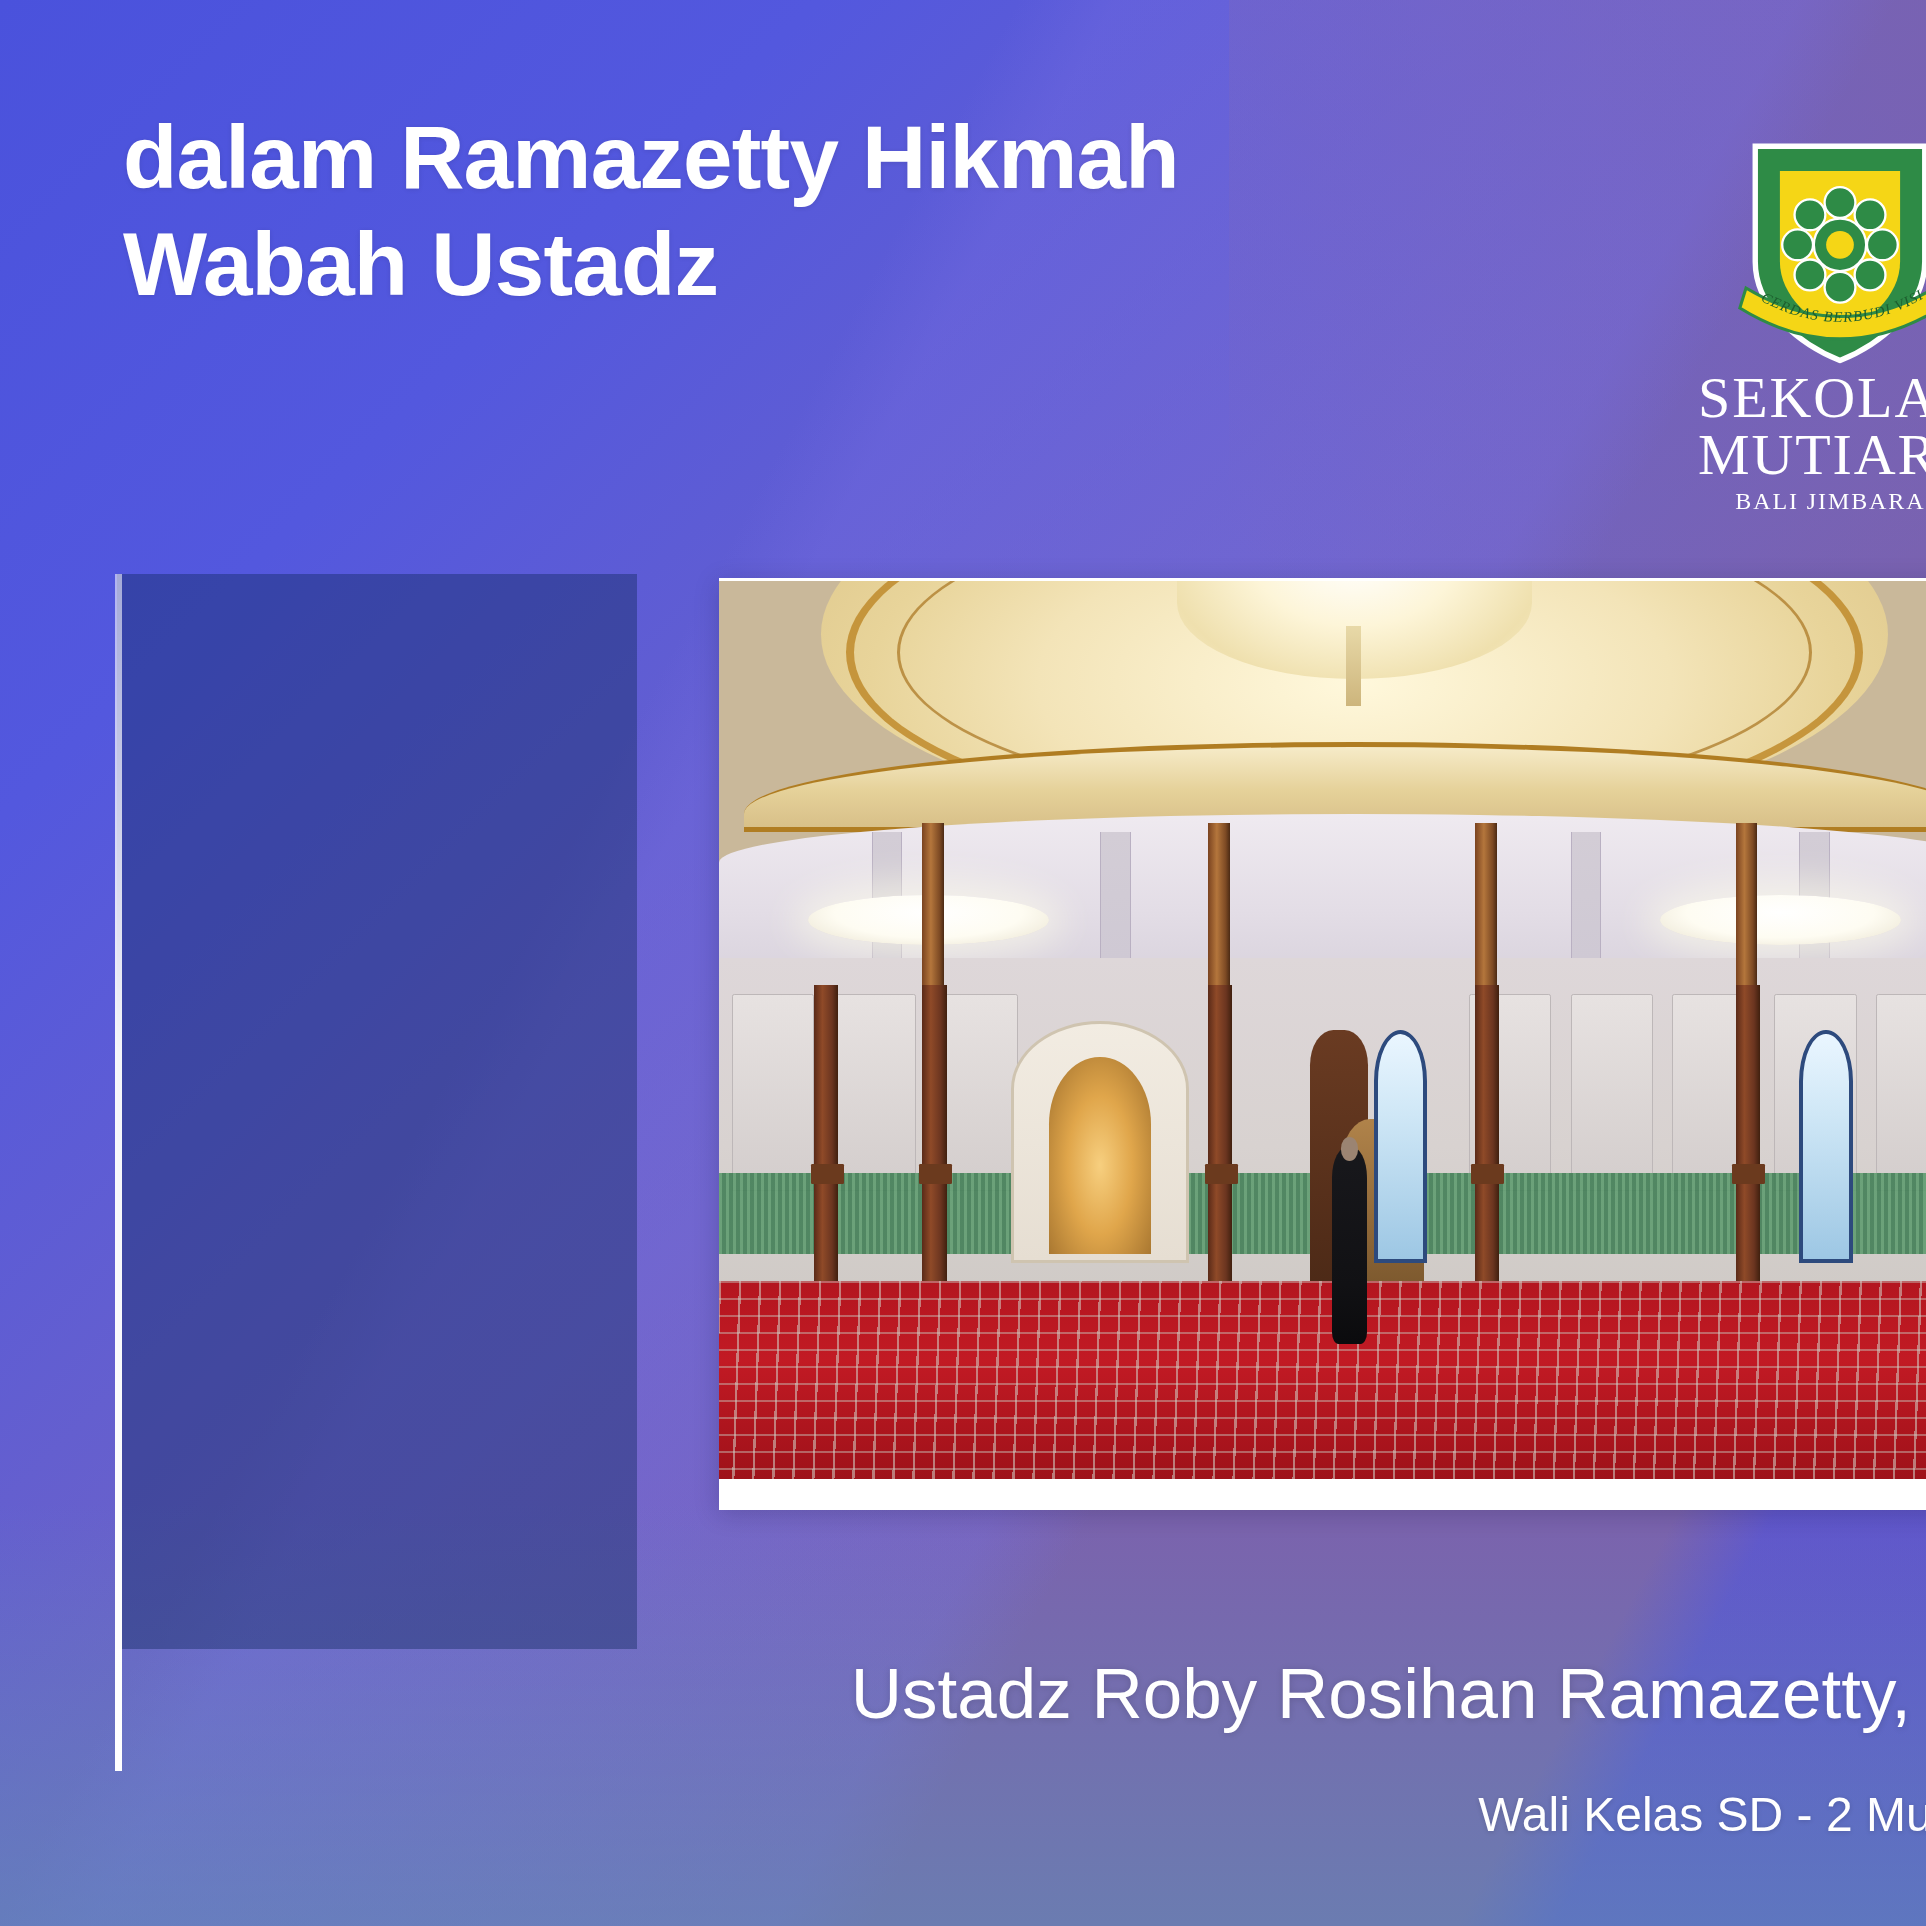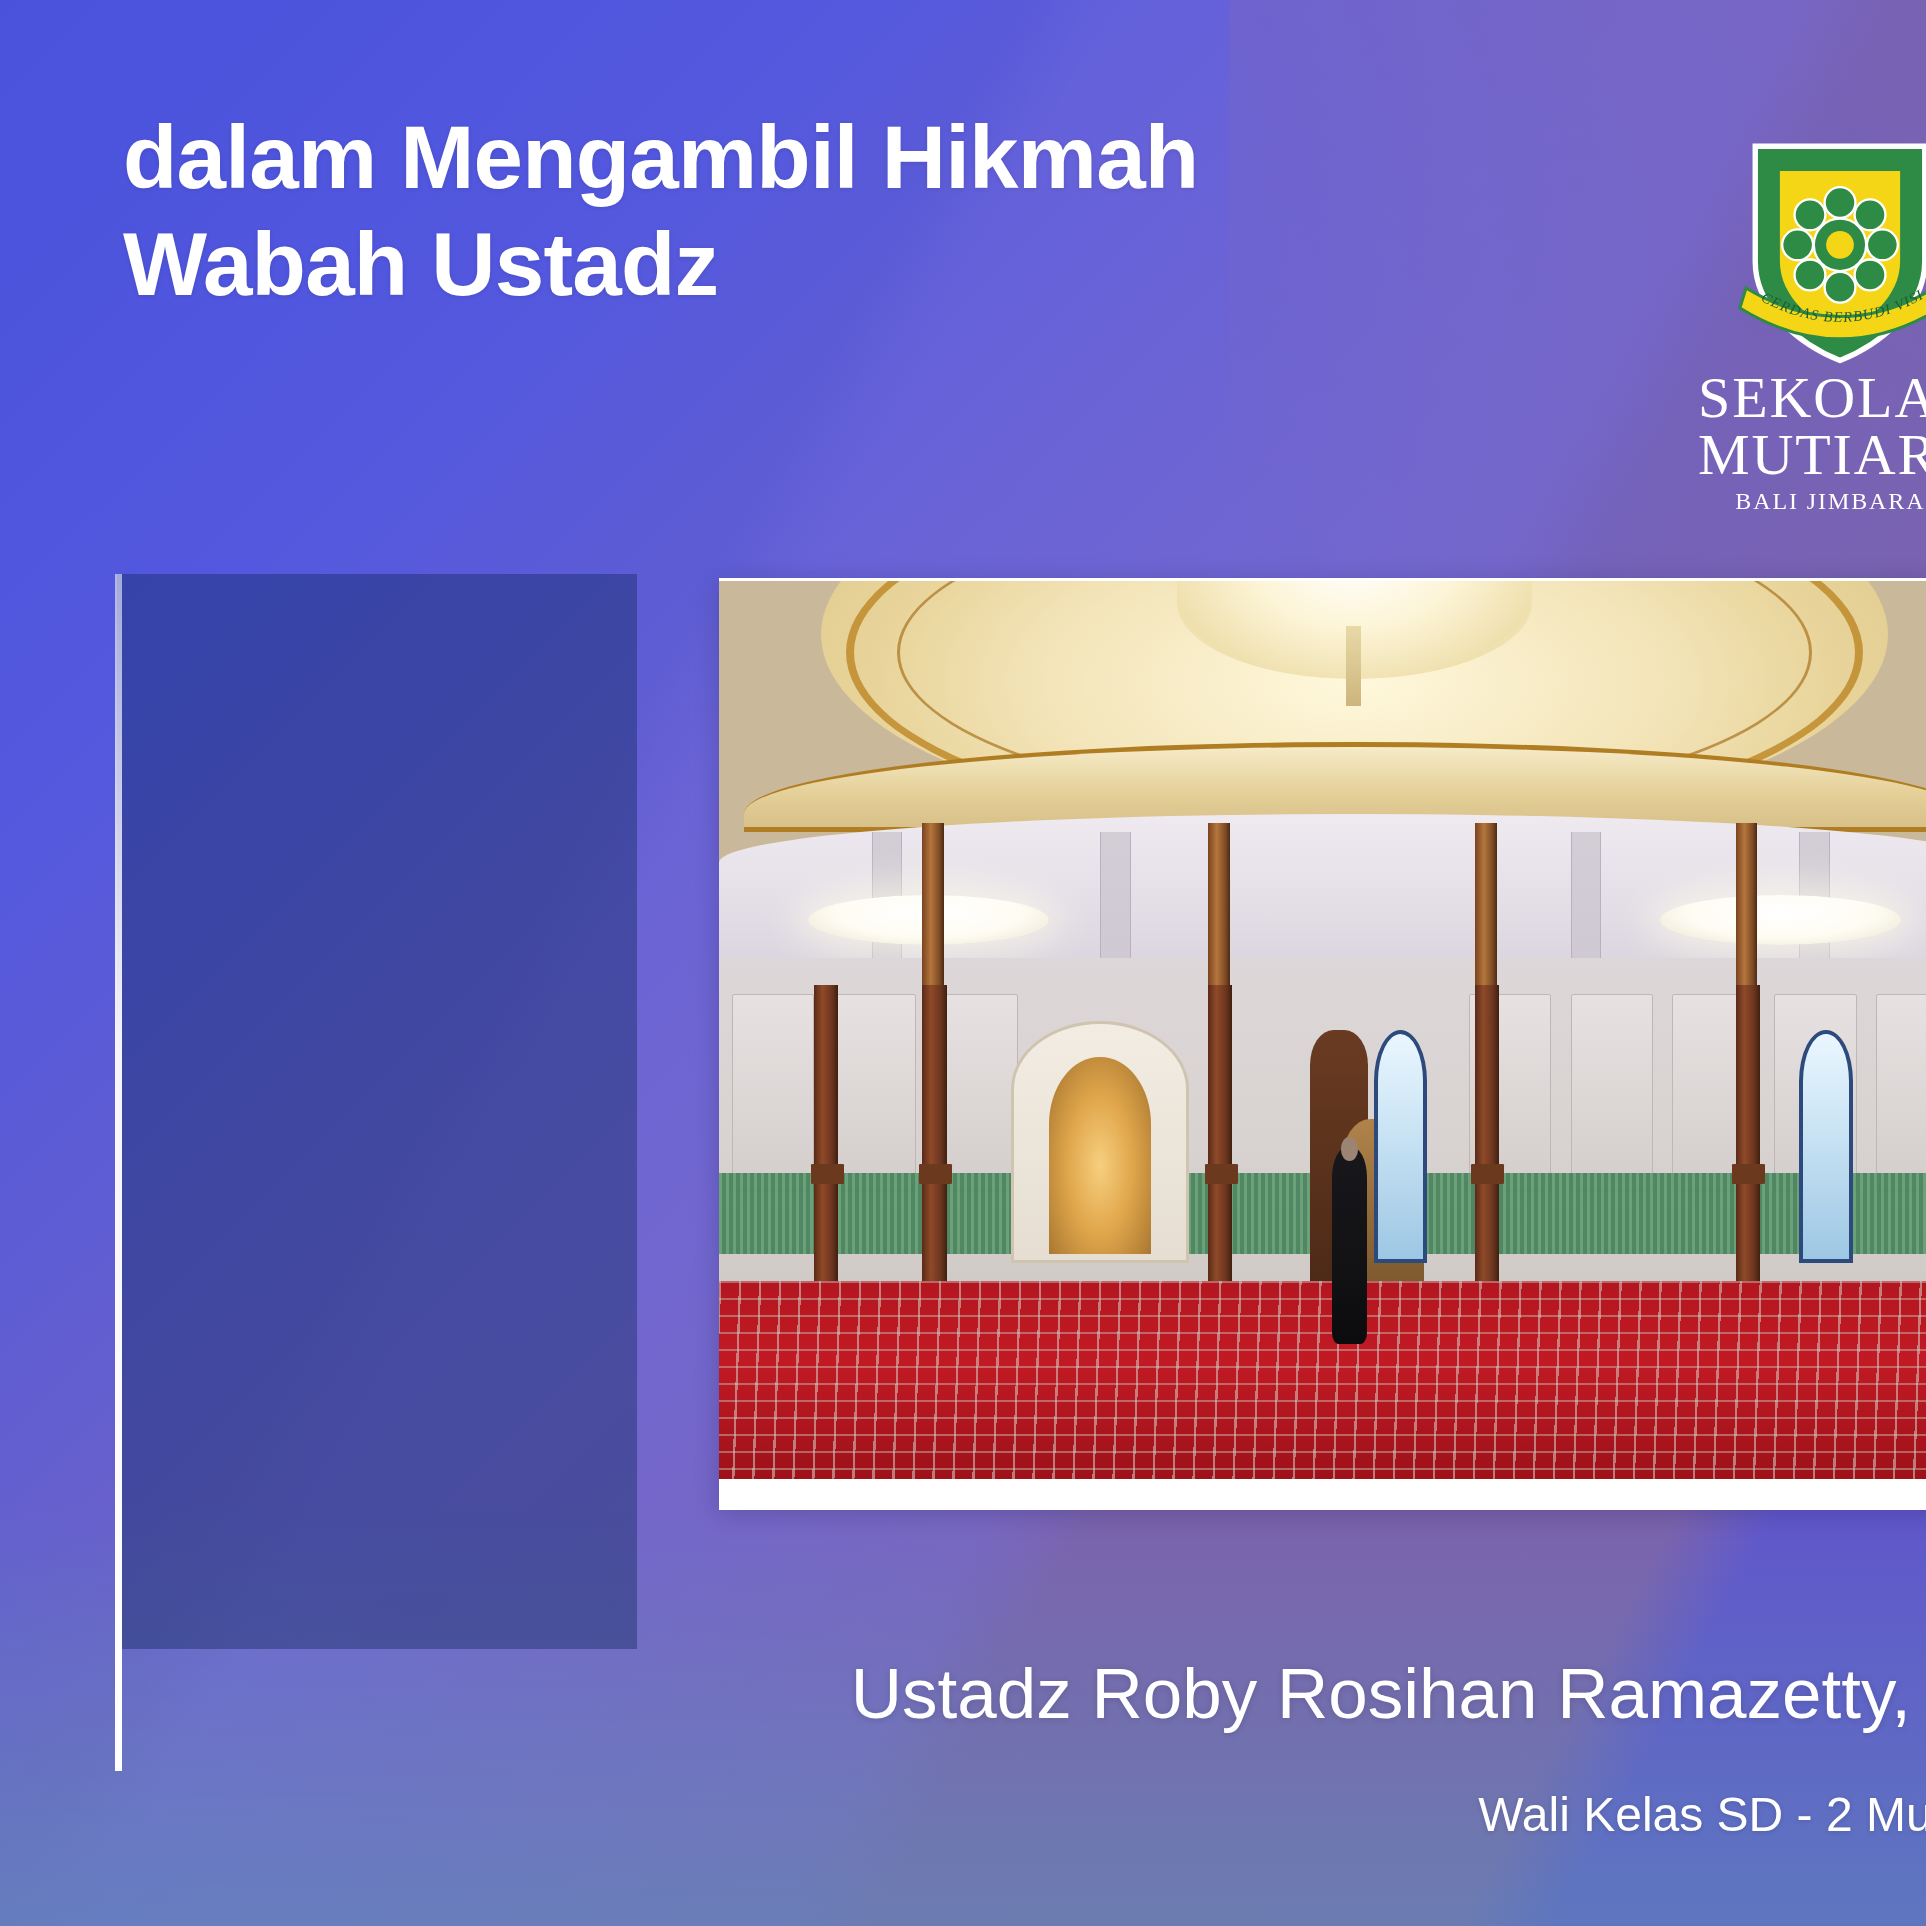--- a/index.html
+++ b/index.html
@@ -243,21 +243,21 @@
 <div id="poster">
 
   <div class="bg-base"></div>
   <div class="bg-topright"></div>
   <div class="bg-diag1"></div>
   <div class="bg-diag2"></div>
   <div class="bg-diag3"></div>
   <div class="bg-botfade"></div>
 
   <div class="title">
-    <div>dalam Mengambil Hikmah</div>
+    <div>dalam Ramazetty Hikmah</div>
     <div>Wabah Ustadz</div>
   </div>
 
   <div class="logo">
     <div class="shield-wrap">
       <svg width="216" height="235" viewBox="0 0 280 305">
         <path d="M30 12 h220 v150 c0 62 -60 108 -110 128 C90 270 30 224 30 162 Z" fill="#2E8B46" stroke="#ffffff" stroke-width="7"></path>
         <path d="M62 44 h156 v118 c0 46 -44 80 -78 95 C106 242 62 208 62 162 Z" fill="#F5D616"></path>
         <g fill="#2E8B46" stroke="#ffffff" stroke-width="3">
           <circle cx="140" cy="85" r="20"></circle>

